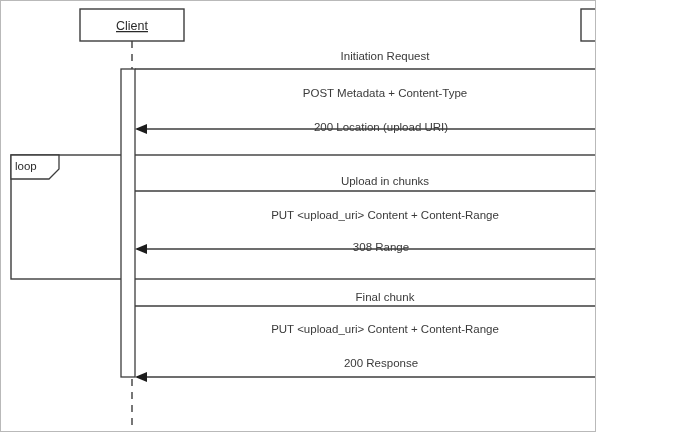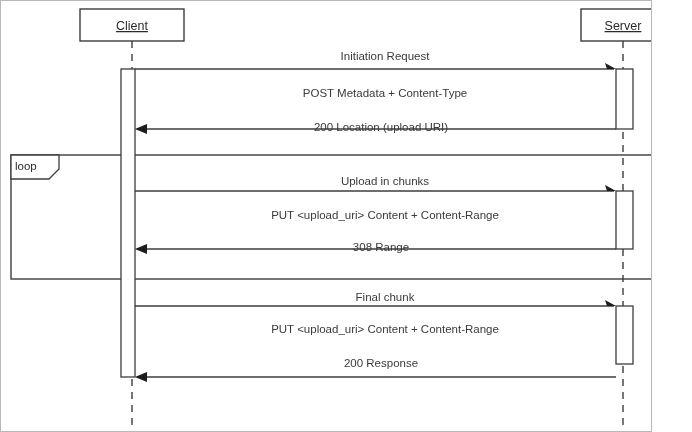--- a/index.html
+++ b/index.html
@@ -6,21 +6,21 @@
   html, body {
     margin: 0;
     padding: 0;
     background: #ffffff;
   }
   body {
     font-family: "Liberation Sans", "DejaVu Sans", sans-serif;
   }
   #canvas {
     position: relative;
-    width: 652px;
+    width: 596px;
     height: 432px;
     background: #ffffff;
     border: 1px solid #b9b9b9;
     box-sizing: border-box;
     overflow: hidden;
   }
   #diagram-svg {
     position: absolute;
     left: 0;
     top: 0;

